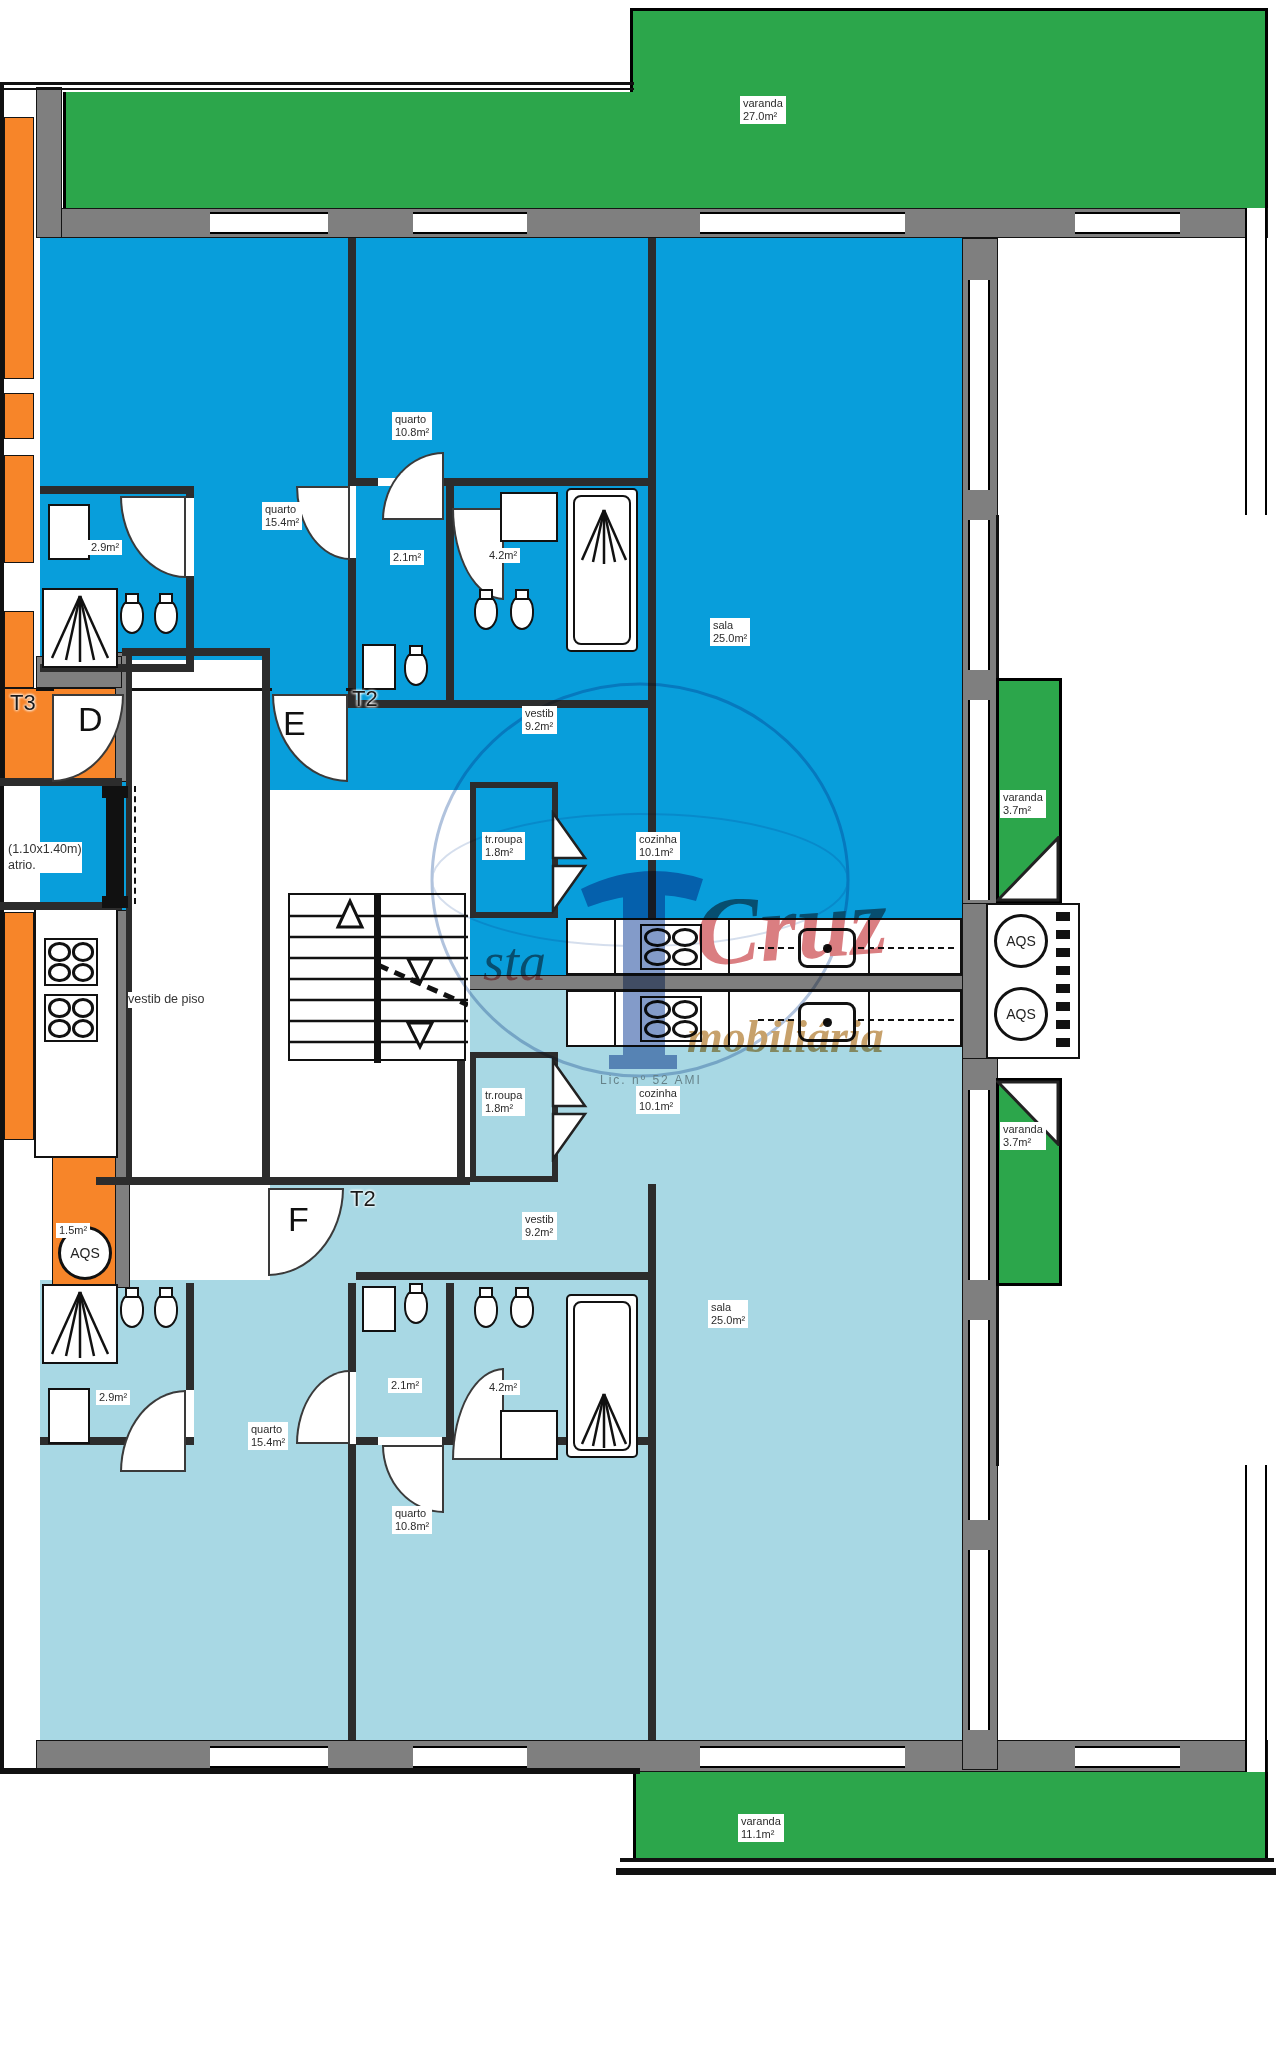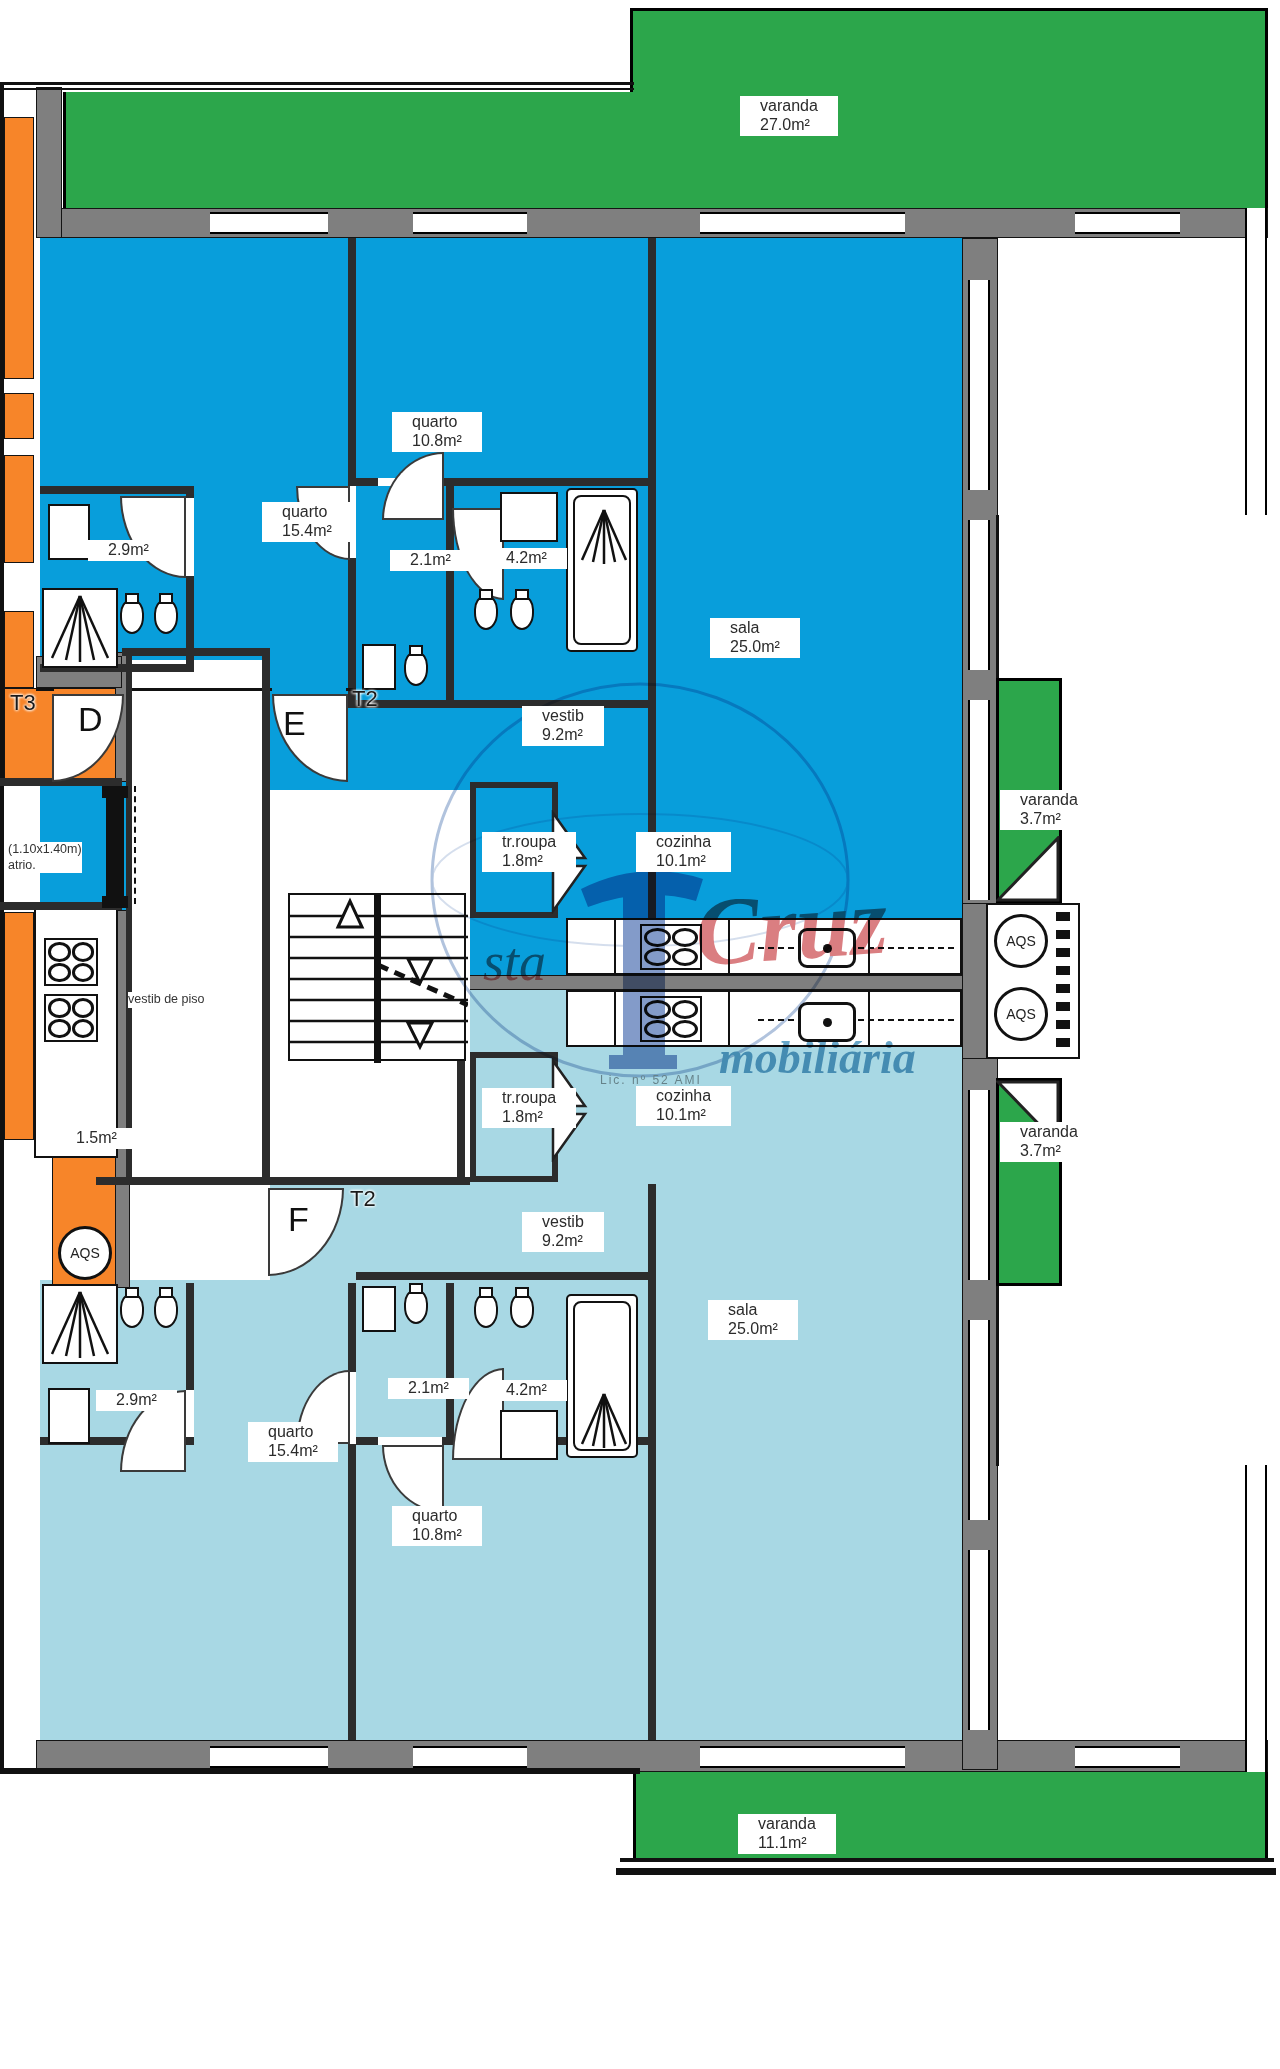--- a/index.html
+++ b/index.html
@@ -13,21 +13,21 @@
   .wall{background:#7f7f7f;border:1px solid #141414;}
   .iw{background:#2c2c2c;z-index:4;}
   .blk{background:#111;z-index:4;}
   .wht{background:#fff;z-index:3;}
   .win{background:#fff;border-top:2px solid #000;border-bottom:2px solid #000;z-index:5;}
   .vwin{background:#fff;border-left:2px solid #000;border-right:2px solid #000;z-index:5;}
   .d{background:#fff;border:2px solid #3a3a3a;z-index:6;}
   .arc-br{border-radius:0 0 100% 0;}
   .arc-bl{border-radius:0 0 0 100%;}
   .arc-tl{border-radius:100% 0 0 0;}
-  .lab{background:#fff;color:#2b2b2b;font-size:16px;line-height:1.18;padding:1px 20px;
+  .lab{background:#fff;color:#2b2b2b;font-size:11px;line-height:1.18;padding:1px 3px;
        white-space:nowrap;z-index:30;}
   .lab span{display:block;}
   .letter{font-size:34px;color:#111;z-index:30;background:transparent;line-height:1;}
   .unit{font-size:22px;color:#1a1a1a;z-index:30;line-height:1;
         text-shadow:0 0 3px #fff,0 0 3px #fff,0 0 3px #fff;}
   .note{background:#fff;color:#333;font-size:12.5px;line-height:1.25;z-index:30;white-space:nowrap;}
   .aqs{width:54px;height:54px;border:3px solid #111;border-radius:50%;background:#fff;
        display:flex;align-items:center;justify-content:center;font-size:14px;color:#222;z-index:8;}
   .ctr{background:#fff;border:2px solid #111;z-index:7;}
   .ctr .vdiv{position:absolute;top:0;bottom:0;width:2px;background:#111;}
@@ -336,21 +336,21 @@
   <div class="a wm" style="left:395px;top:635px;width:540px;height:480px;">
     <svg width="540" height="480">
       <ellipse cx="245" cy="245" rx="208" ry="196" fill="none" stroke="#7d9bc7" stroke-width="3"></ellipse>
       <ellipse cx="245" cy="245" rx="208" ry="66" fill="none" stroke="#7d9bc7" stroke-width="2" opacity=".55"></ellipse>
       <rect x="228" y="252" width="42" height="180" fill="#2f58a5"></rect>
       <path d="M186 254 q60 -30 122 -10 l-7 22 q-52 -15 -108 6 z" fill="#2f58a5"></path>
       <rect x="214" y="420" width="68" height="14" fill="#2f58a5"></rect>
     </svg>
     <div class="t" style="left:88px;top:296px;font:italic 54px 'Liberation Serif',serif;color:#c1272d;">sta</div>
     <div class="t" style="left:300px;top:236px;font:italic bold 96px 'Liberation Serif',serif;color:#c1272d;transform:rotate(-4deg);">Cruz</div>
-    <div class="t" style="left:292px;top:396px;font:italic bold 46px 'Liberation Serif',serif;color:#0369a1;margin-left:32px;">mobiliária</div>
+    <div class="t" style="left:292px;top:375px;font:italic bold 46px 'Liberation Serif',serif;color:#a16207;">mobiliária</div>
     <div class="t" style="left:205px;top:438px;font-size:12px;color:#555;letter-spacing:2px;">Lic. nº 52 AMI</div>
   </div>
 
   <div class="a lab" style="left:740px;top:96px;">
     <span>varanda</span>
     <span>27.0m²</span>
   </div>
   <div class="a lab" style="left:392px;top:412px;">
     <span>quarto</span>
     <span>10.8m²</span>
@@ -394,21 +394,21 @@
   <div class="a letter" style="left:283px;top:706px;">E</div>
   <div class="a unit" style="left:352px;top:688px;">T2</div>
   <div class="a letter" style="left:288px;top:1202px;">F</div>
   <div class="a unit" style="left:350px;top:1188px;">T2</div>
 
   <div class="a note" style="left:8px;top:842px;">
     <span style="display:block;">(1.10x1.40m)</span>
     <span style="display:block;">atrio.</span>
   </div>
   <div class="a note" style="left:128px;top:992px;">vestib de piso</div>
-  <div class="a lab" style="left:56px;top:1128px;text-align:center;">
+  <div class="a lab" style="left:56px;top:1223px;text-align:center;">
     <span>1.5m²</span>
   </div>
 
   <div class="a lab" style="left:482px;top:1088px;">
     <span>tr.roupa</span>
     <span>1.8m²</span>
   </div>
   <div class="a lab" style="left:636px;top:1086px;">
     <span>cozinha</span>
     <span>10.1m²</span>

